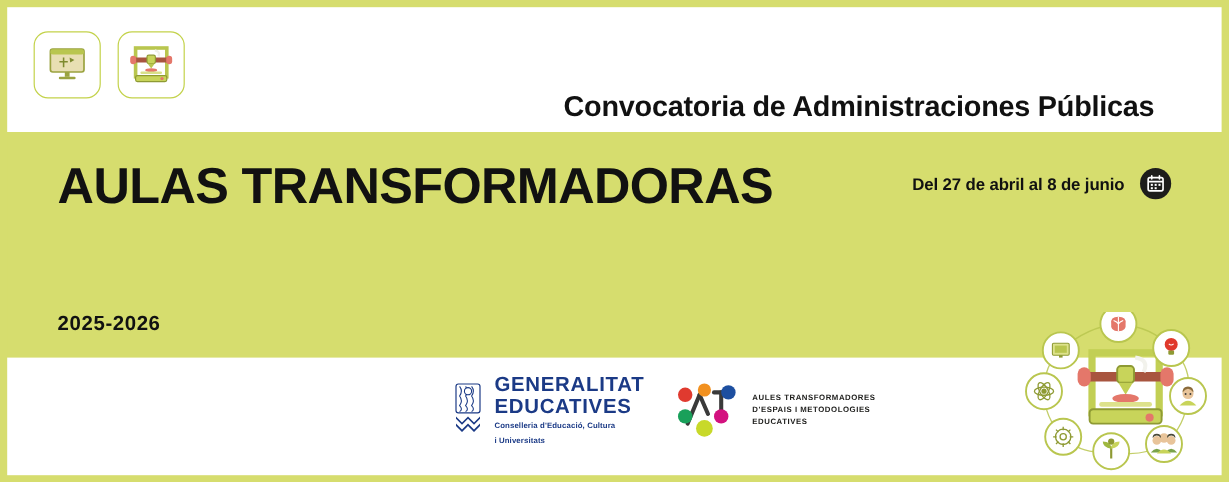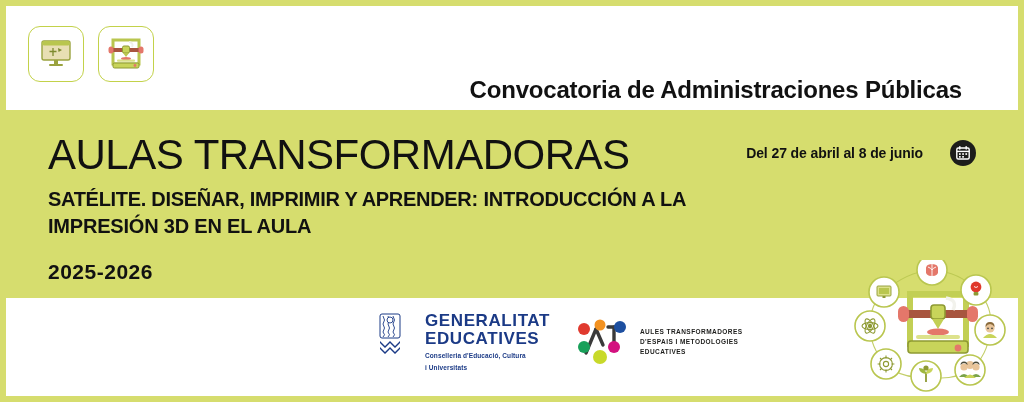--- a/index.html
+++ b/index.html
@@ -38,41 +38,41 @@
     letter-spacing:-0.2px;white-space:nowrap;
   }
 
   
   .band{
     position:absolute;left:6px;top:110px;width:1012px;height:188px;
     background:#d6dd6e;
   }
   .main-title{
     position:absolute;left:42px;top:24px;
-    font-size:42px;font-weight:normal;color:#111111;
+    font-size:42px;font-weight:bold;color:#111111;
     letter-spacing:-0.5px;line-height:1;white-space:nowrap;
   }
   .subtitle{
     position:absolute;left:42px;top:76px;width:700px;
     font-size:20px;color:#111111;line-height:1.35;
     font-weight:bold;
   }
   .subtitle .lead{font-weight:bold;letter-spacing:-0.3px;}
   .subtitle .emph{font-weight:bold;letter-spacing:-0.2px;}
   .years{
     position:absolute;left:42px;top:150px;
-    font-size:21px;font-weight:bold;color:#111111;letter-spacing:0.5px;
+    font-size:17px;font-weight:bold;color:#111111;letter-spacing:0.5px;
   }
 
   
   .info-list{
     position:absolute;right:42px;top:30px;
     display:flex;flex-direction:column;gap:26px;align-items:flex-end;
   }
-  .info-row{display:flex;align-items:center;gap:27px;}
+  .info-row{display:flex;align-items:center;gap:13px;}
   .info-label{
     font-size:14px;font-weight:bold;color:#111111;white-space:nowrap;
     letter-spacing:-0.1px;
   }
   .info-badge{
     width:26px;height:26px;border-radius:50%;
     background:#1d1d1b;
     display:flex;align-items:center;justify-content:center;
     flex:0 0 auto;
   }
@@ -80,21 +80,21 @@
 
   
   .bottom-panel{
     position:absolute;left:6px;top:298px;width:1012px;height:98px;
     background:#ffffff;overflow:hidden;
   }
   .logos{
     position:absolute;left:370px;top:14px;
     display:flex;align-items:center;gap:24px;
   }
-  .gva-logo{display:flex;gap:21px;}
+  .gva-logo{display:flex;align-items:center;gap:8px;}
   .gva-text{line-height:1.05;}
   .gva-l1,.gva-l2{
     font-size:17px;font-weight:bold;color:#1b3a86;letter-spacing:0.6px;
   }
   .gva-sub{
     font-size:6.5px;font-weight:bold;color:#1b3a86;letter-spacing:0.1px;
     line-height:1.45;margin-top:3px;
   }
   .at-logo{display:flex;align-items:center;gap:8px;}
   .at-text{
@@ -148,24 +148,20 @@
       </div>
     </div>
 
     <div class="header-title">Convocatoria de Administraciones Públicas</div>
   </div>
 
   <div class="band">
 
     <div class="main-title">AULAS TRANSFORMADORAS</div>
 
-    <div class="subtitle">
-      <span class="lead">SATÉLITE. DISEÑAR, IMPRIMIR Y APRENDER:</span>
-      <span class="emph">INTRODUCCIÓN A LA IMPRESIÓN 3D EN EL AULA</span>
-    </div>
 
     <div class="years">2025-2026</div>
 
     <div class="info-list">
 
       <div class="info-row">
         <span class="info-label">Del 27 de abril al 8 de junio</span>
         <span class="info-badge">
           <svg width="16" height="16" viewBox="0 0 16 16">
             <rect x="1.8" y="3" width="12.4" height="11" rx="1.5" fill="none" stroke="#ffffff" stroke-width="1.4"></rect>

